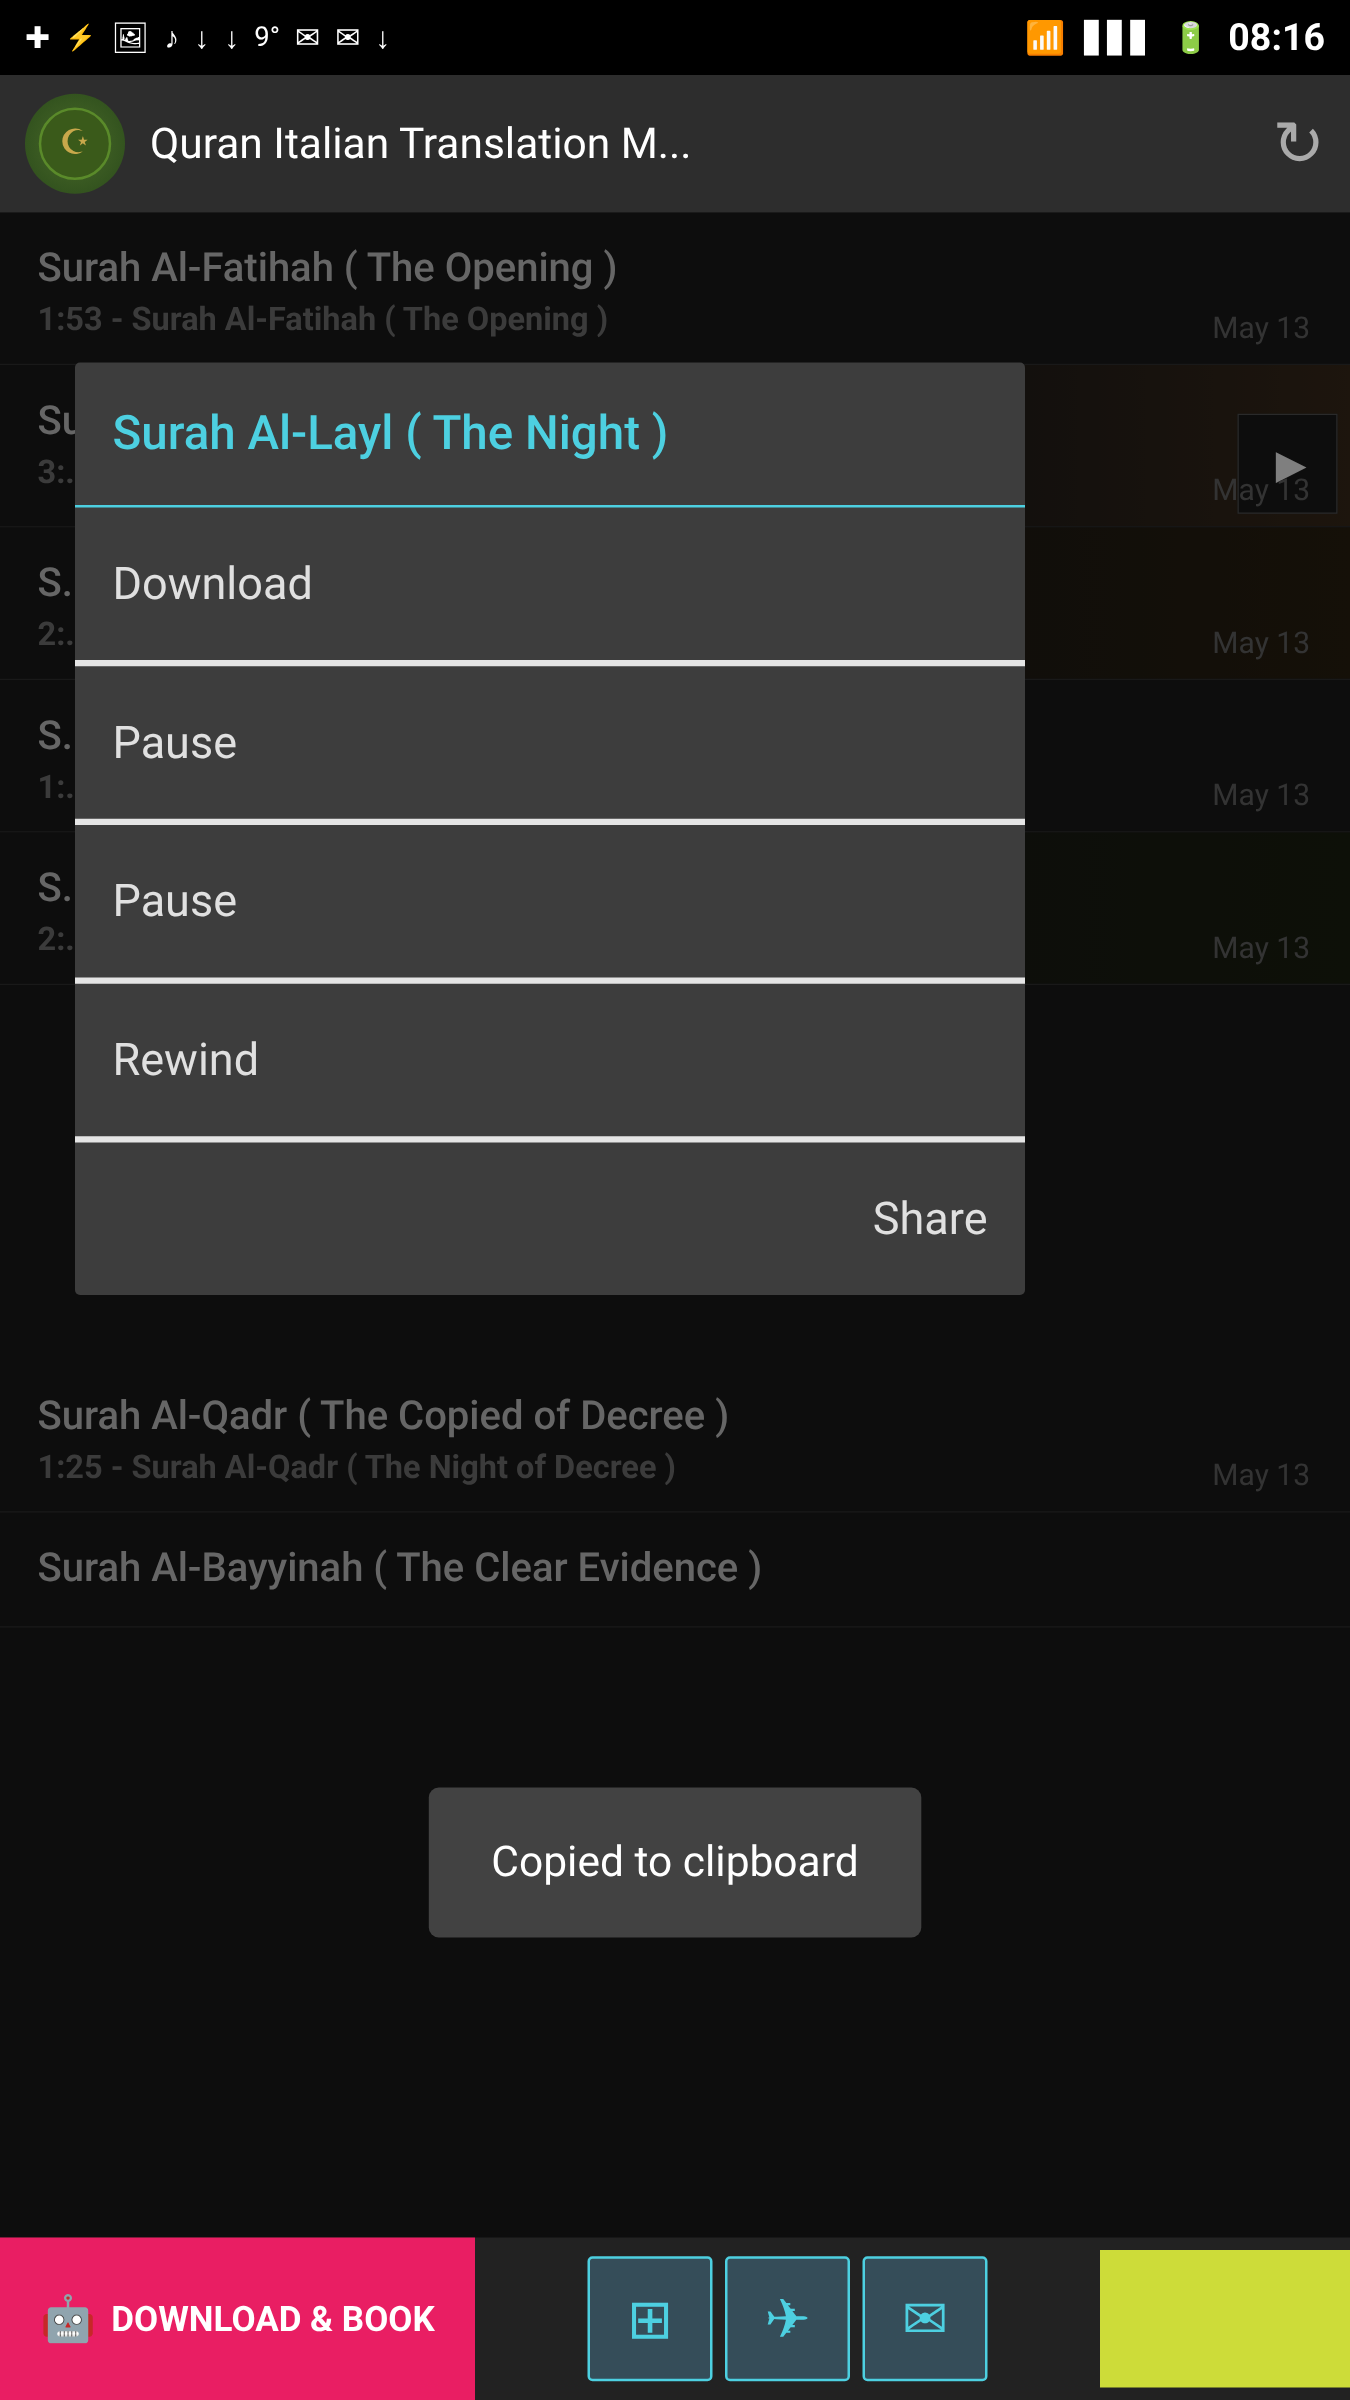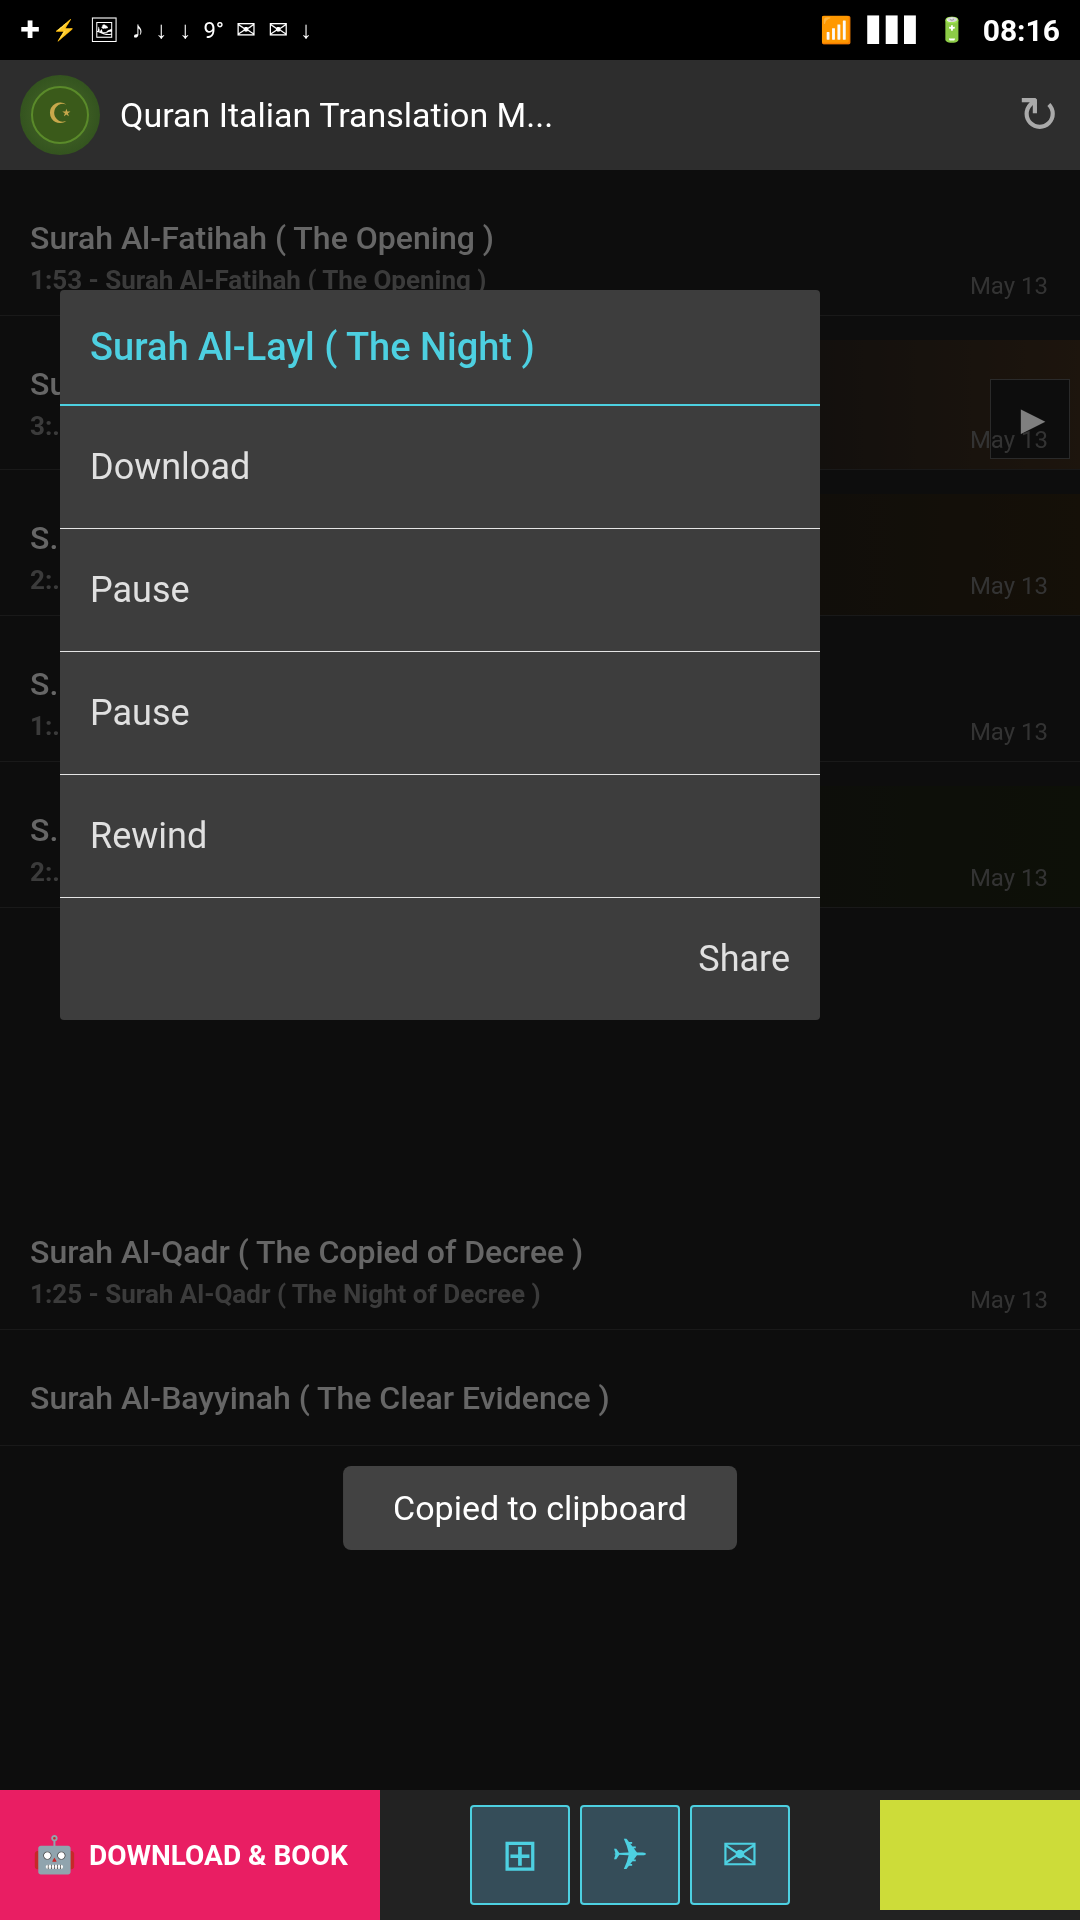--- a/index.html
+++ b/index.html
@@ -96,21 +96,20 @@
       right: 0;
       bottom: 0;
       background-color: #1a1a1a;
       overflow: hidden;
     }
 
     .list-item {
       padding: 25px 20px 20px 30px;
       border-bottom: 1px solid #333;
       position: relative;
-      margin-top: 24px;
     }
 
     .list-item-title {
       color: #ccc;
       font-size: 32px;
       font-weight: 500;
       margin-bottom: 8px;
     }
 
     .list-item-subtitle {
@@ -155,38 +154,38 @@
       color: #4dd0e1;
       font-size: 38px;
       font-weight: 500;
       border-bottom: 2px solid #4dd0e1;
     }
 
     .menu-item {
       padding: 40px 30px;
       color: #e0e0e0;
       font-size: 36px;
-      border-bottom: 1px solid #e5e5e5;
+      border-bottom: 5px solid #e5e5e5;
       cursor: pointer;
     }
 
     .menu-item:last-child {
       border-bottom: none;
       text-align: right;
     }
 
     
     .clipboard-toast {
       position: absolute;
       bottom: 370px;
       left: 50%;
       transform: translateX(-50%);
       background: #424242;
       color: #fff;
-      padding: 22px 50px;
+      padding: 40px 50px;
       border-radius: 8px;
       font-size: 34px;
       z-index: 60;
       white-space: nowrap;
     }
 
     
     .ad-bar {
       position: absolute;
       bottom: 0;

